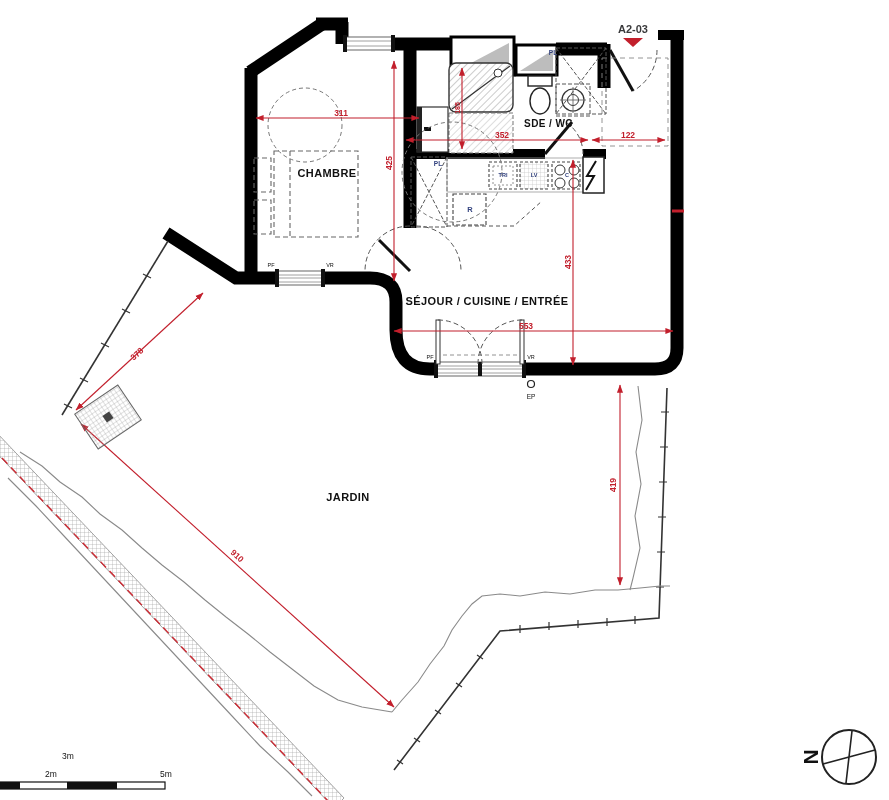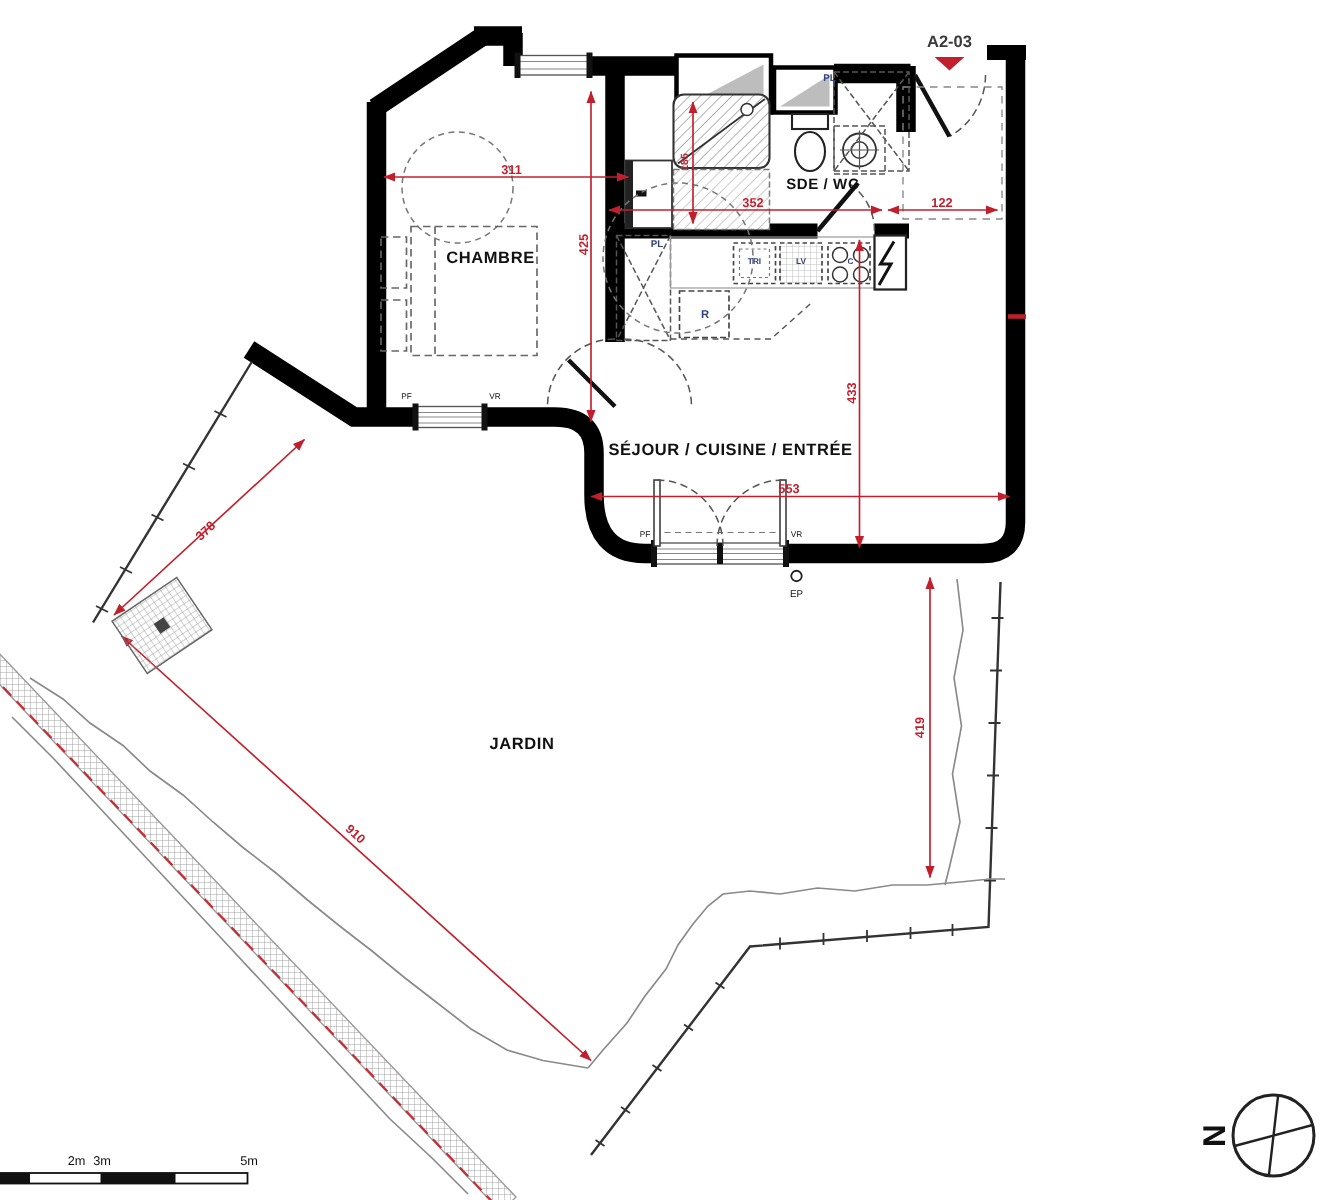--- a/index.html
+++ b/index.html
@@ -233,21 +233,21 @@
 
 <div class="lbl" style="left:271px;top:266px;font-size:5.5px;">PF</div>
 <div class="lbl" style="left:330px;top:266px;font-size:5.5px;">VR</div>
 <div class="lbl" style="left:430px;top:358px;font-size:5.5px;">PF</div>
 <div class="lbl" style="left:531px;top:358px;font-size:5.5px;">VR</div>
 <div class="lbl" style="left:531px;top:397px;font-size:6.5px;">EP</div>
 
 <div class="lbl rot90" style="left:810px;top:757px;font-size:21px;font-weight:bold;">N</div>
 
 <div class="lbl" style="left:19px;top:774px;font-size:8.5px;margin-left:32px;">2m</div>
-<div class="lbl" style="left:68px;top:774px;font-size:8.5px;">3m</div>
+<div class="lbl" style="left:68px;top:756px;font-size:8.5px;">3m</div>
 <div class="lbl" style="left:166px;top:774px;font-size:8.5px;">5m</div>
 
 <div class="lbl dim" style="left:341px;top:113px;font-size:8.5px;">311</div>
 <div class="lbl dim rot90" style="left:389px;top:163px;font-size:8.5px;">425</div>
 <div class="lbl dim rot90" style="left:457px;top:108px;font-size:7px;">185</div>
 <div class="lbl dim" style="left:502px;top:135px;font-size:8.5px;text-align:center;">352</div>
 <div class="lbl dim" style="left:628px;top:135px;font-size:8.5px;">122</div>
 <div class="lbl dim rot90" style="left:568px;top:262px;font-size:8.5px;">433</div>
 <div class="lbl dim" style="left:526px;top:326px;font-size:8.5px;">553</div>
 <div class="lbl dim rotm43" style="left:137px;top:354px;font-size:8.5px;">378</div>

